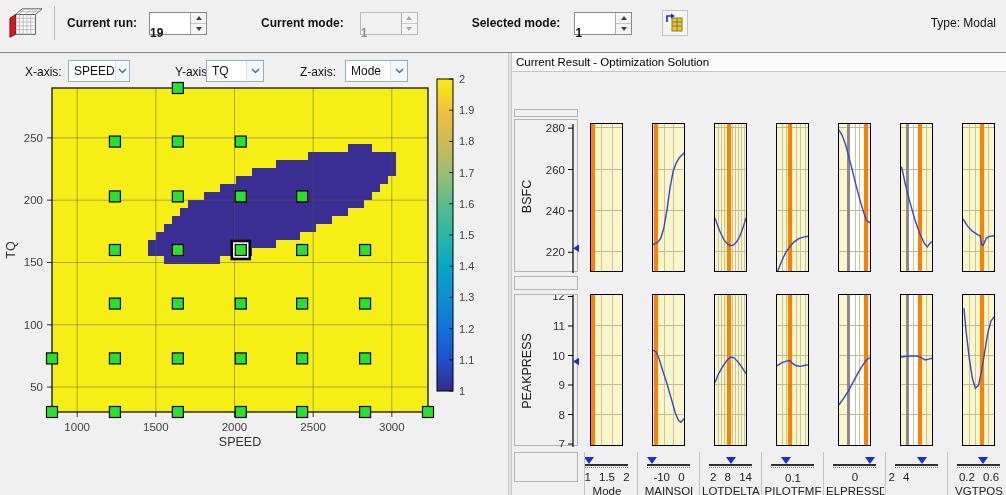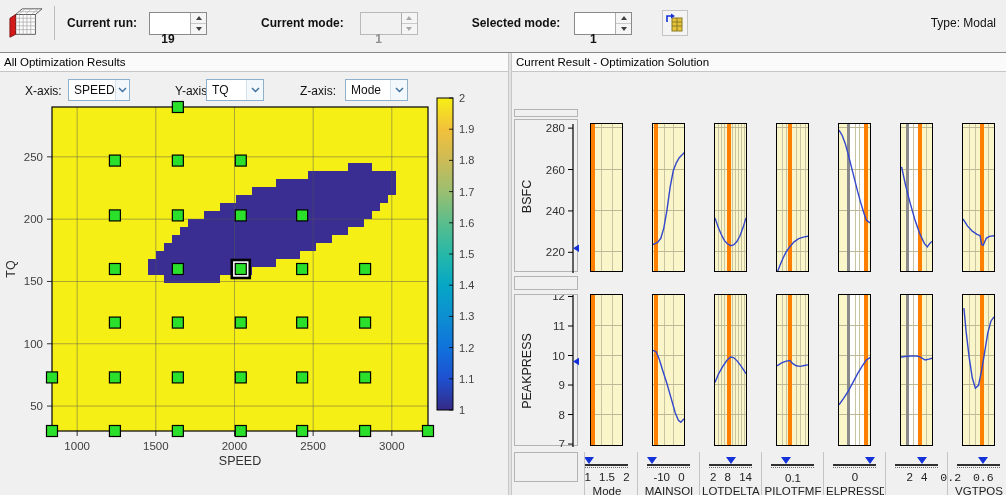--- a/index.html
+++ b/index.html
@@ -8,21 +8,21 @@
   .screen { position:relative; width:1006px; height:495px; background:#f0f0f0; overflow:hidden;
             font-size:12px; color:#111; }
   
   .toolbar { position:absolute; top:0; left:0; width:1006px; height:46px; background:#f0f0f0;
              display:flex; align-items:center; }
   .tool-icon { width:40px; height:36px; margin-left:6px; display:flex; align-items:center; justify-content:center; }
   .tb-sep { width:1px; height:34px; background:#bcbcbc; margin-left:8px; }
   .tb-label { font-weight:bold; font-size:12px; color:#111; }
   .spinner { display:flex; height:23px; border:1px solid #8a8a8a; background:#fff; }
   .spinner.disabled { background:#f1f1f1; border-color:#b9b9b9; }
-  .spin-value { width:40px; text-align:center; padding:19px 4px 0 0; font-weight:bold; font-size:12px; }
+  .spin-value { width:40px; text-align:left; padding:13px 4px 0 0; font-weight:bold; font-size:12px; }
   .spinner.disabled .spin-value { color:#8f8f8f; }
   .spin-btns { width:16px; display:flex; flex-direction:column; border-left:1px solid #adadad; }
   .spin-b { flex:1; display:flex; align-items:center; justify-content:center; background:#f5f5f5; cursor:default; }
   .spin-b + .spin-b { border-top:1px solid #c9c9c9; }
   .tri-up { width:0; height:0; border-left:3px solid transparent; border-right:3px solid transparent; border-bottom:4px solid #404040; }
   .tri-dn { width:0; height:0; border-left:3px solid transparent; border-right:3px solid transparent; border-top:4px solid #404040; }
   .spinner.disabled .tri-up { border-bottom-color:#a8a8a8; }
   .spinner.disabled .tri-dn { border-top-color:#a8a8a8; }
   .icon-btn { width:26px; height:26px; border:1px solid #c4c4c4; background:#f4f4f4; display:flex; align-items:center; justify-content:center; }
   .type-label { margin-left:auto; margin-right:10px; font-size:12px; color:#111; }
@@ -137,23 +137,20 @@
         <polyline points="2,9 2,3 7,3" fill="none" stroke="#1331d8" stroke-width="1.6"></polyline>
         <polygon points="6,0.5 10,3 6,5.5" fill="#1331d8"></polygon>
       </svg>
     </div>
     <span class="type-label">Type: Modal</span>
   </div>
 
   <div class="main">
 
     <section class="panel left">
-      <div class="panel-label">
-        <span>All Optimization Results</span>
-      </div>
       <div class="content" id="left-content">
         <span class="ctl-label" style="left:25px">X-axis:</span>
         <div class="combo" style="left:68px;width:62px">
           <span class="combo-val">SPEED</span>
           <span class="combo-arrow">
               <svg width="9" height="6" viewBox="0 0 9 6">
                 <polyline points="1,1 4.5,4.5 8,1" fill="none" stroke="#3c6e9f" stroke-width="1.4"></polyline>
               </svg>
             </span>
         </div>
@@ -785,26 +782,26 @@
           <div class="col-ticks" style="left: 253px; top: 364px; width: 56px;">0.1</div>
           <div class="col-name" style="left: 252px; top: 377px; width: 58px;">PILOTFMF</div>
           <div class="sl-tri" style="left: 352.55px; top: 349px;"></div>
           <div class="sl-line" style="left: 321px; top: 356px; width: 43px;"></div>
           <div class="sl-dots" style="left: 321px; top: 359px; width: 43px;"></div>
           <div class="col-ticks" style="left: 315px; top: 363px; width: 56px;">0</div>
           <div class="col-name" style="left: 314px; top: 377px; width: 58px;">ELPRESSDE</div>
           <div class="sl-tri" style="left: 404.66px; top: 349px;"></div>
           <div class="sl-line" style="left: 383px; top: 356px; width: 43px;"></div>
           <div class="sl-dots" style="left: 383px; top: 359px; width: 43px;"></div>
-          <div class="col-ticks" style="left: 377px; top: 363px; width: 56px;">2 4</div>
+          <div class="col-ticks" style="left: 359px; top: 363px; width: 56px;">2 4</div>
           <div class="col-name" style="left: 376px; top: 395px; width: 58px;">EGRPOS</div>
           <div class="sl-tri" style="left: 465.8px; top: 349px;"></div>
           <div class="sl-line" style="left: 445px; top: 356px; width: 43px;"></div>
           <div class="sl-dots" style="left: 445px; top: 359px; width: 43px;"></div>
-          <div class="col-ticks" style="left: 427px; top: 363px; width: 56px; font-family: Liberation Mono, monospace;">0.2 0.6</div>
+          <div class="col-ticks" style="left: 439px; top: 363px; width: 56px;">0.2 0.6</div>
           <div class="col-name" style="left: 438px; top: 377px; width: 58px;">VGTPOS</div>
           <div class="vsep" style="left: 72px; top: 344px; height: 56px;"></div>
           <div class="vsep" style="left: 125px; top: 344px; height: 56px;"></div>
           <div class="vsep" style="left: 187px; top: 344px; height: 56px;"></div>
           <div class="vsep" style="left: 249px; top: 344px; height: 56px;"></div>
           <div class="vsep" style="left: 311px; top: 344px; height: 56px;"></div>
           <div class="vsep" style="left: 373px; top: 344px; height: 56px;"></div>
           <div class="vsep" style="left: 435px; top: 344px; height: 56px;"></div>
         </div>
     </section>

